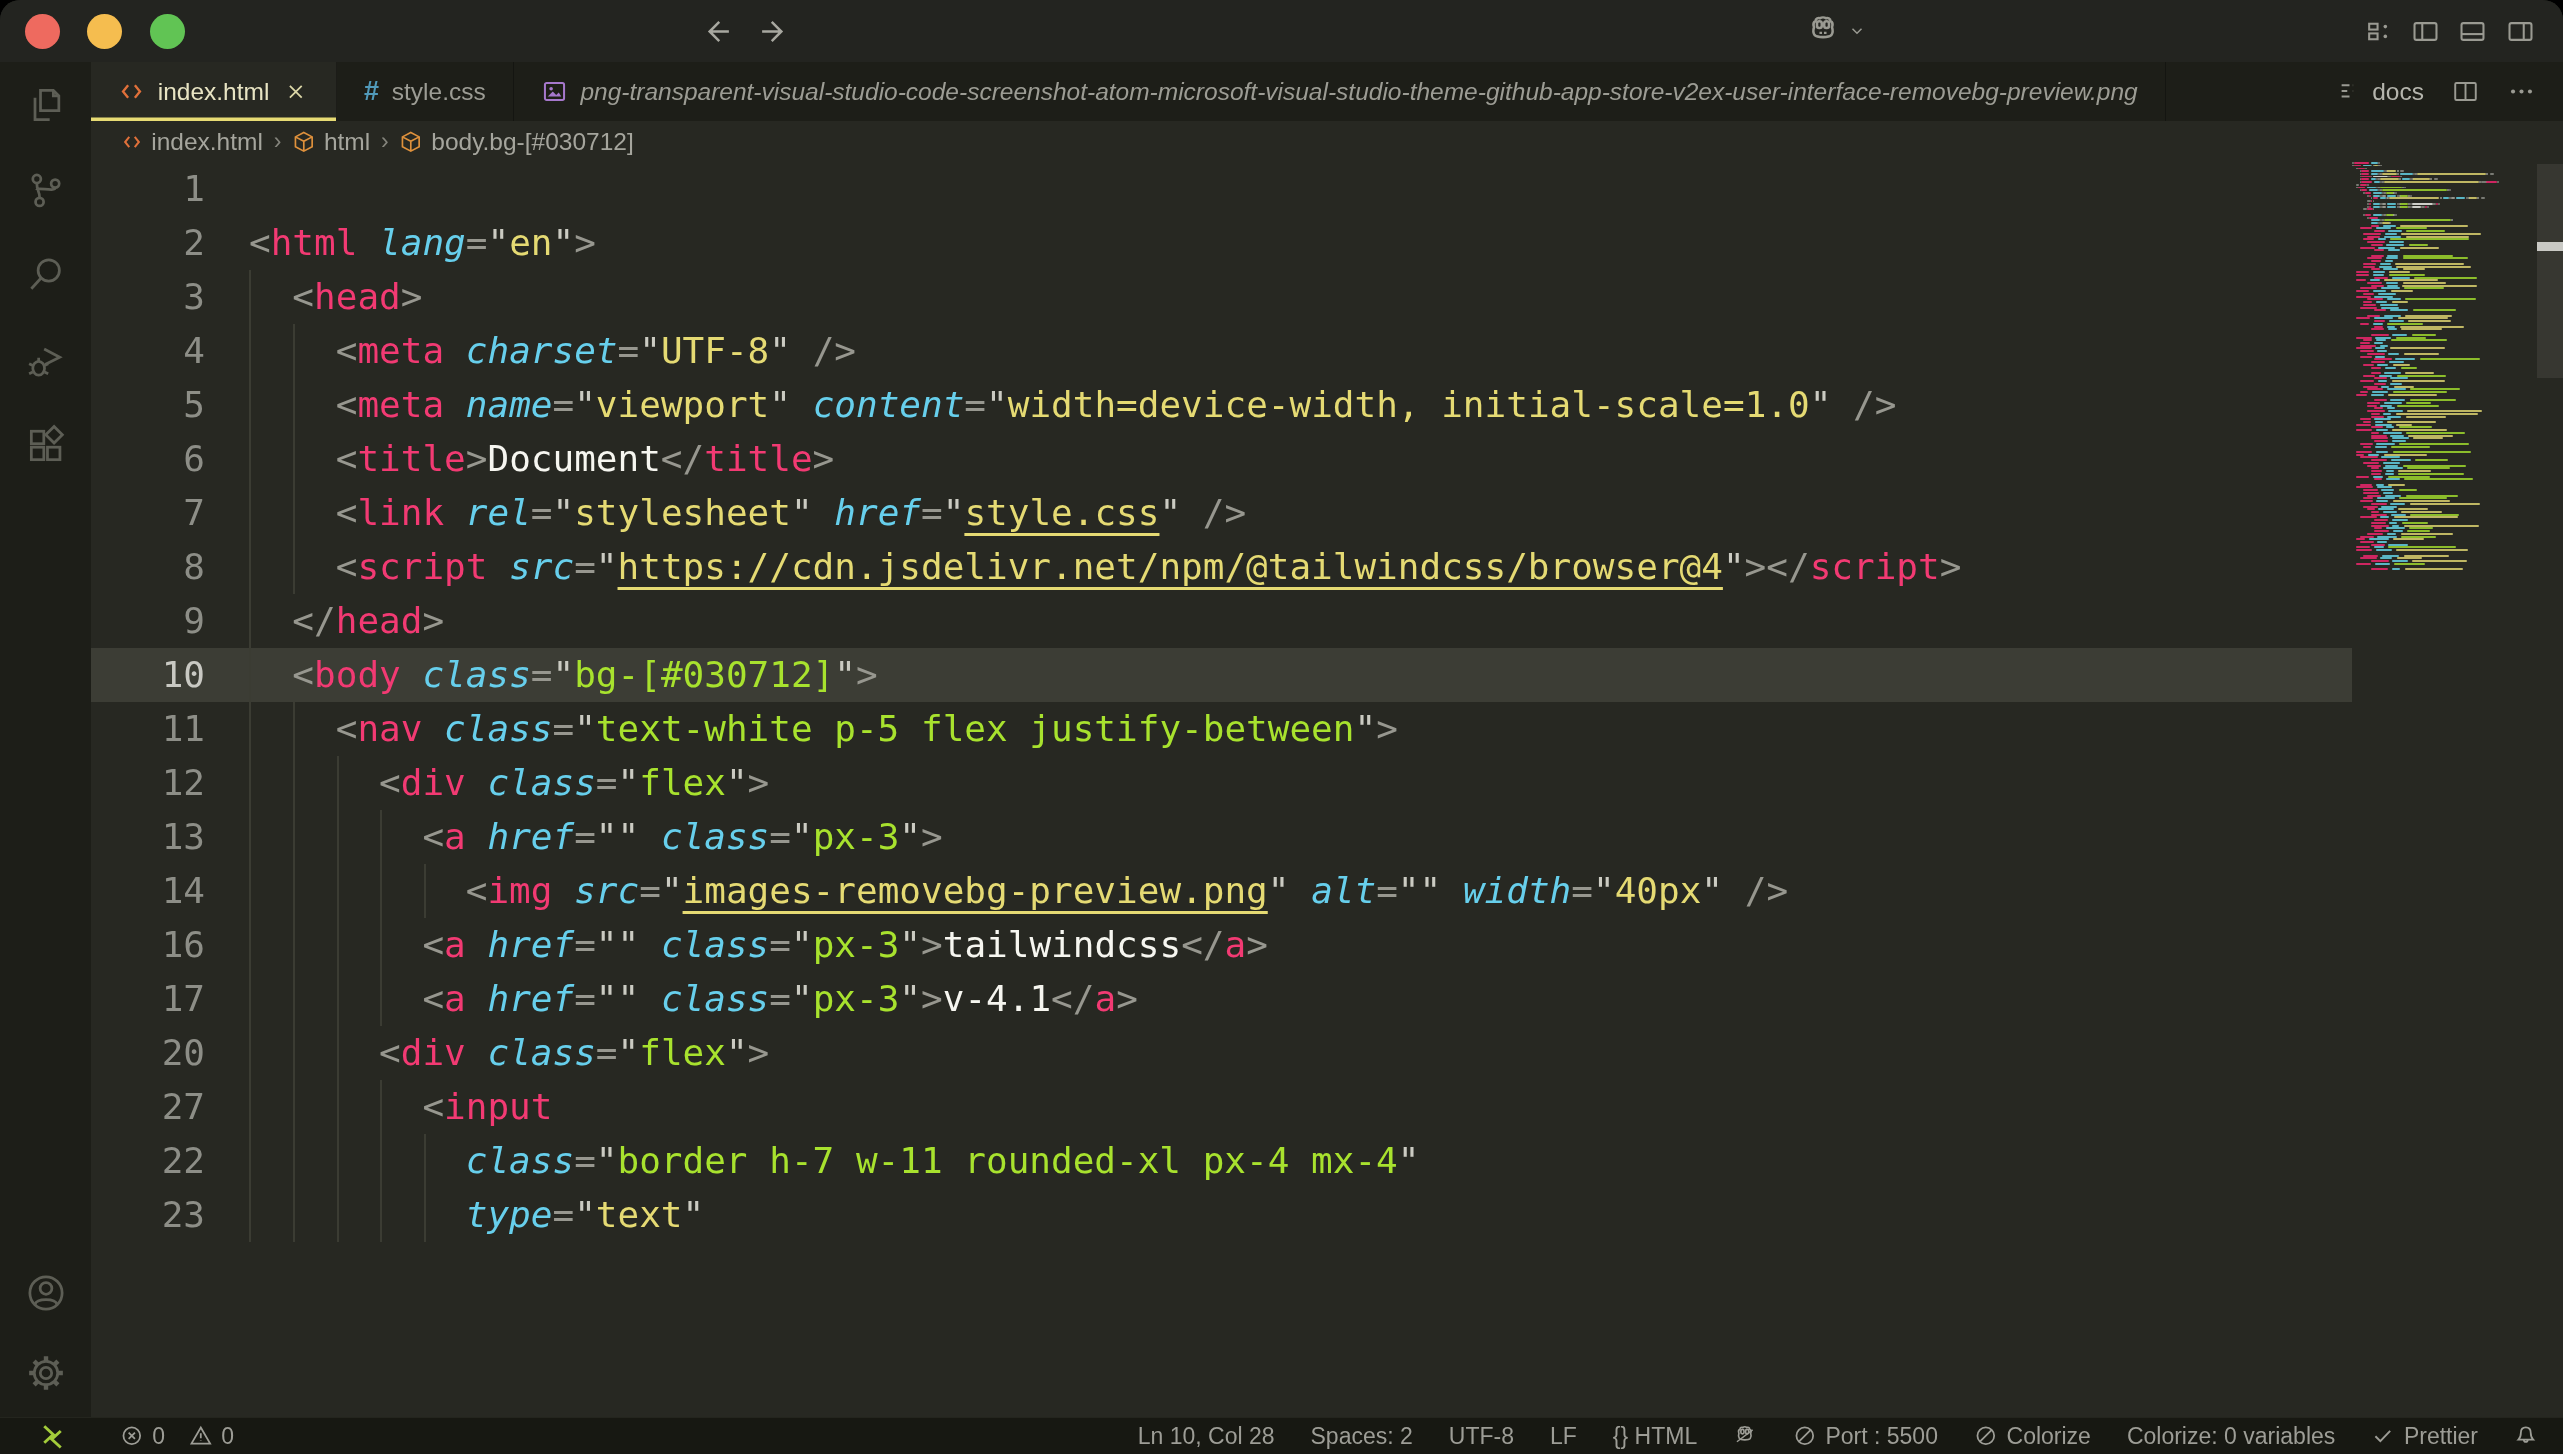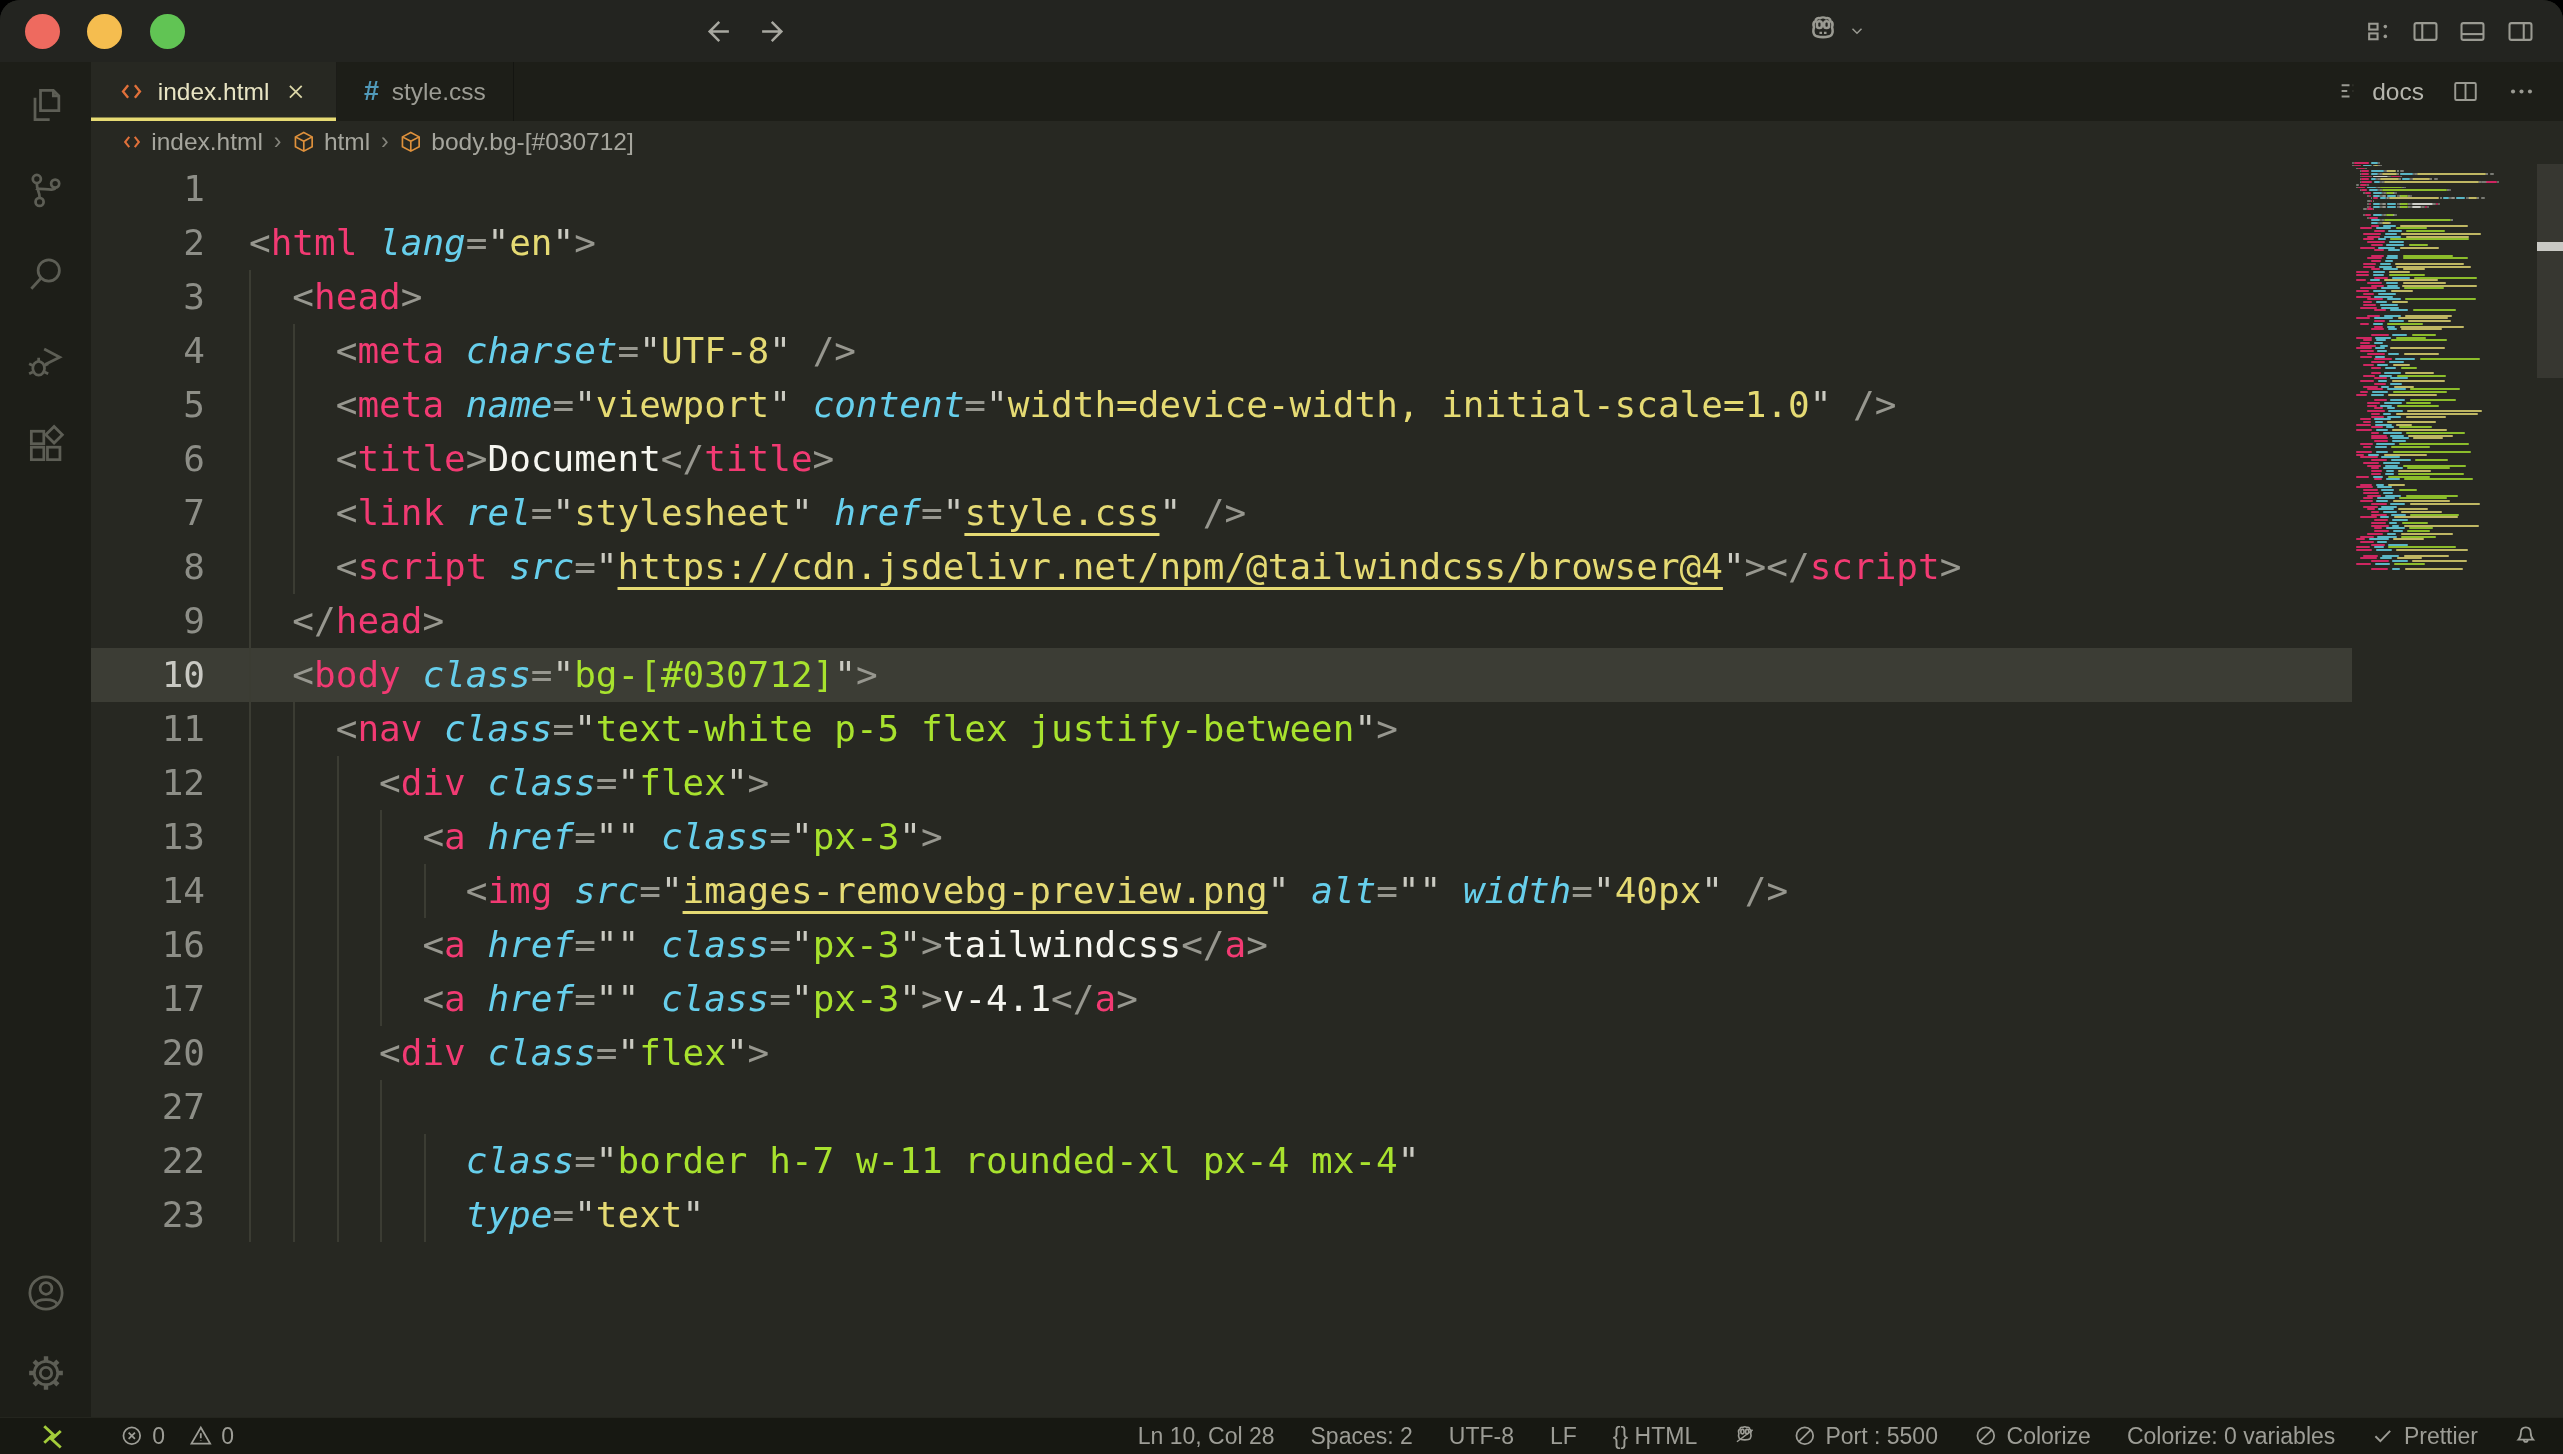--- a/index.html
+++ b/index.html
@@ -205,20 +205,30 @@
       <span class="label">index.html</span>
       <span class="tab-close">
         <svg width="23.6" height="23.6" viewBox="0 0 24 24" fill="none" stroke="currentColor" stroke-width="1.8">
             <path d="M6 6 L18 18 M18 6 L6 18"></path>
           </svg>
       </span>
     </div>
     <div class="tab">
       <span class="hash-icon">#</span>
       <span class="label">style.css</span>
+    </div>
+    <div class="tab preview" style="max-width:1727px;">
+      <span>
+        <svg width="27" height="27" viewBox="0 0 24 24" fill="none" stroke="#a678cc" stroke-width="1.8">
+          <rect x="3.5" y="4.5" width="17" height="15" rx="1.5"></rect>
+          <circle cx="9" cy="9.5" r="1.6" fill="#a678cc" stroke="none"></circle>
+          <path d="M6 16.5 L10.5 12 L13.5 15 L15.8 12.8 L18 16.5 Z" fill="#a678cc" stroke="none"></path>
+        </svg>
+      </span>
+      <span class="label">png-transparent-visual-studio-code-screenshot-atom-microsoft-visual-studio-theme-github-app-store-v2ex-user-interface-removebg-preview.png</span>
     </div>
     <div class="tabbar-right">
       <div class="sb-item">
         <span>
           <svg width="27" height="27" viewBox="0 0 24 24" fill="none" stroke="#9a9a92" stroke-width="1.8">
               <path d="M5 6.5 H12 M5 11.5 H10 M5 16.5 H12 M15 6.5 H15.2 M15 11.5 H15.2"></path>
             </svg>
         </span>
         <span>docs</span>
       </div>
@@ -279,21 +289,21 @@
         <div class="code-line"><div class="guide" style="left: 158px;"></div><div class="guide" style="left: 202px;"></div><span class="ln">8</span><span class="codetxt"><span class="tk-w">    </span><span class="tk-p">&lt;</span><span class="tk-t">script</span><span class="tk-w"> </span><span class="tk-a">src</span><span class="tk-p">=</span><span class="tk-q">"</span><span class="tk-u">https://cdn.jsdelivr.net/npm/@tailwindcss/browser@4</span><span class="tk-q">"</span><span class="tk-p">&gt;&lt;/</span><span class="tk-t">script</span><span class="tk-p">&gt;</span></span></div>
         <div class="code-line"><div class="guide" style="left: 158px;"></div><span class="ln">9</span><span class="codetxt"><span class="tk-w">  </span><span class="tk-p">&lt;/</span><span class="tk-t">head</span><span class="tk-p">&gt;</span></span></div>
         <div class="code-line current"><div class="guide" style="left: 158px;"></div><span class="ln">10</span><span class="codetxt"><span class="tk-w">  </span><span class="tk-p">&lt;</span><span class="tk-t">body</span><span class="tk-w"> </span><span class="tk-a">class</span><span class="tk-p">=</span><span class="tk-q">"</span><span class="tk-c">bg-[#030712]</span><span class="tk-q">"</span><span class="tk-p">&gt;</span></span></div>
         <div class="code-line"><div class="guide" style="left: 158px;"></div><div class="guide" style="left: 202px;"></div><span class="ln">11</span><span class="codetxt"><span class="tk-w">    </span><span class="tk-p">&lt;</span><span class="tk-t">nav</span><span class="tk-w"> </span><span class="tk-a">class</span><span class="tk-p">=</span><span class="tk-q">"</span><span class="tk-c">text-white p-5 flex justify-between</span><span class="tk-q">"</span><span class="tk-p">&gt;</span></span></div>
         <div class="code-line"><div class="guide" style="left: 158px;"></div><div class="guide" style="left: 202px;"></div><div class="guide" style="left: 246px;"></div><span class="ln">12</span><span class="codetxt"><span class="tk-w">      </span><span class="tk-p">&lt;</span><span class="tk-t">div</span><span class="tk-w"> </span><span class="tk-a">class</span><span class="tk-p">=</span><span class="tk-q">"</span><span class="tk-c">flex</span><span class="tk-q">"</span><span class="tk-p">&gt;</span></span></div>
         <div class="code-line"><div class="guide" style="left: 158px;"></div><div class="guide" style="left: 202px;"></div><div class="guide" style="left: 246px;"></div><div class="guide" style="left: 289px;"></div><span class="ln">13</span><span class="codetxt"><span class="tk-w">        </span><span class="tk-p">&lt;</span><span class="tk-t">a</span><span class="tk-w"> </span><span class="tk-a">href</span><span class="tk-p">=</span><span class="tk-q">""</span><span class="tk-w"> </span><span class="tk-a">class</span><span class="tk-p">=</span><span class="tk-q">"</span><span class="tk-c">px-3</span><span class="tk-q">"</span><span class="tk-p">&gt;</span></span></div>
         <div class="code-line"><div class="guide" style="left: 158px;"></div><div class="guide" style="left: 202px;"></div><div class="guide" style="left: 246px;"></div><div class="guide" style="left: 289px;"></div><div class="guide" style="left: 333px;"></div><span class="ln">14</span><span class="codetxt"><span class="tk-w">          </span><span class="tk-p">&lt;</span><span class="tk-t">img</span><span class="tk-w"> </span><span class="tk-a">src</span><span class="tk-p">=</span><span class="tk-q">"</span><span class="tk-u">images-removebg-preview.png</span><span class="tk-q">"</span><span class="tk-w"> </span><span class="tk-a">alt</span><span class="tk-p">=</span><span class="tk-q">""</span><span class="tk-w"> </span><span class="tk-a">width</span><span class="tk-p">=</span><span class="tk-q">"</span><span class="tk-s">40px</span><span class="tk-q">"</span><span class="tk-w"> </span><span class="tk-p">/&gt;</span></span></div>
         <div class="code-line"><div class="guide" style="left: 158px;"></div><div class="guide" style="left: 202px;"></div><div class="guide" style="left: 246px;"></div><div class="guide" style="left: 289px;"></div><span class="ln">16</span><span class="codetxt"><span class="tk-w">        </span><span class="tk-p">&lt;</span><span class="tk-t">a</span><span class="tk-w"> </span><span class="tk-a">href</span><span class="tk-p">=</span><span class="tk-q">""</span><span class="tk-w"> </span><span class="tk-a">class</span><span class="tk-p">=</span><span class="tk-q">"</span><span class="tk-c">px-3</span><span class="tk-q">"</span><span class="tk-p">&gt;</span><span class="tk-x">tailwindcss</span><span class="tk-p">&lt;/</span><span class="tk-t">a</span><span class="tk-p">&gt;</span></span></div>
         <div class="code-line"><div class="guide" style="left: 158px;"></div><div class="guide" style="left: 202px;"></div><div class="guide" style="left: 246px;"></div><div class="guide" style="left: 289px;"></div><span class="ln">17</span><span class="codetxt"><span class="tk-w">        </span><span class="tk-p">&lt;</span><span class="tk-t">a</span><span class="tk-w"> </span><span class="tk-a">href</span><span class="tk-p">=</span><span class="tk-q">""</span><span class="tk-w"> </span><span class="tk-a">class</span><span class="tk-p">=</span><span class="tk-q">"</span><span class="tk-c">px-3</span><span class="tk-q">"</span><span class="tk-p">&gt;</span><span class="tk-x">v-4.1</span><span class="tk-p">&lt;/</span><span class="tk-t">a</span><span class="tk-p">&gt;</span></span></div>
         <div class="code-line"><div class="guide" style="left: 158px;"></div><div class="guide" style="left: 202px;"></div><div class="guide" style="left: 246px;"></div><span class="ln">20</span><span class="codetxt"><span class="tk-w">      </span><span class="tk-p">&lt;</span><span class="tk-t">div</span><span class="tk-w"> </span><span class="tk-a">class</span><span class="tk-p">=</span><span class="tk-q">"</span><span class="tk-c">flex</span><span class="tk-q">"</span><span class="tk-p">&gt;</span></span></div>
-        <div class="code-line"><div class="guide" style="left: 158px;"></div><div class="guide" style="left: 202px;"></div><div class="guide" style="left: 246px;"></div><div class="guide" style="left: 289px;"></div><span class="ln">27</span></div>
+        <div class="code-line"><div class="guide" style="left: 158px;"></div><div class="guide" style="left: 202px;"></div><div class="guide" style="left: 246px;"></div><div class="guide" style="left: 289px;"></div><span class="ln">27</span><span class="codetxt"><span class="tk-w">        </span><span class="tk-p">&lt;</span><span class="tk-t">input</span></span></div>
         <div class="code-line"><div class="guide" style="left: 158px;"></div><div class="guide" style="left: 202px;"></div><div class="guide" style="left: 246px;"></div><div class="guide" style="left: 289px;"></div><div class="guide" style="left: 333px;"></div><span class="ln">22</span><span class="codetxt"><span class="tk-w">          </span><span class="tk-a">class</span><span class="tk-p">=</span><span class="tk-q">"</span><span class="tk-c">border h-7 w-11 rounded-xl px-4 mx-4</span><span class="tk-q">"</span></span></div>
         <div class="code-line"><div class="guide" style="left: 158px;"></div><div class="guide" style="left: 202px;"></div><div class="guide" style="left: 246px;"></div><div class="guide" style="left: 289px;"></div><div class="guide" style="left: 333px;"></div><span class="ln">23</span><span class="codetxt"><span class="tk-w">          </span><span class="tk-a">type</span><span class="tk-p">=</span><span class="tk-q">"</span><span class="tk-s">text</span><span class="tk-q">"</span></span></div>
       </div>
 
     <div class="minimap">
         <div class="mm-bar" style="left: 0px; top: 0px; width: 1.9px; background: rgb(143, 144, 137);"></div>
         <div class="mm-bar" style="left: 1.9px; top: 0px; width: 15px; background: rgb(249, 38, 114);"></div>
         <div class="mm-bar" style="left: 18.6px; top: 0px; width: 7.5px; background: rgb(102, 217, 239);"></div>
         <div class="mm-bar" style="left: 26px; top: 0px; width: 1.9px; background: rgb(143, 144, 137);"></div>
         <div class="mm-bar" style="left: 0px; top: 2.7px; width: 1.9px; background: rgb(143, 144, 137);"></div>

